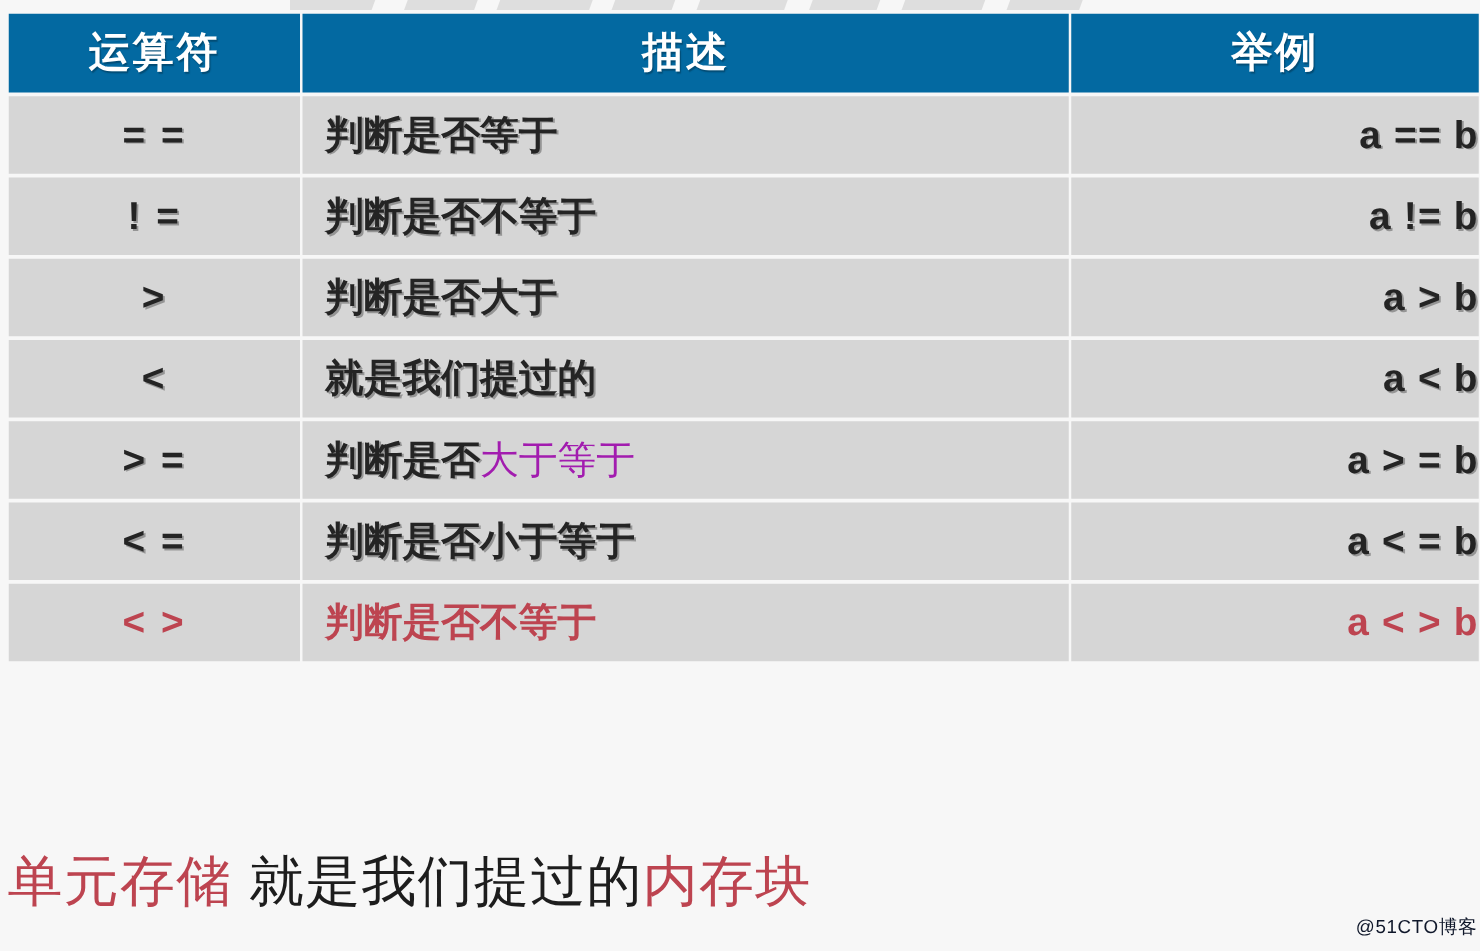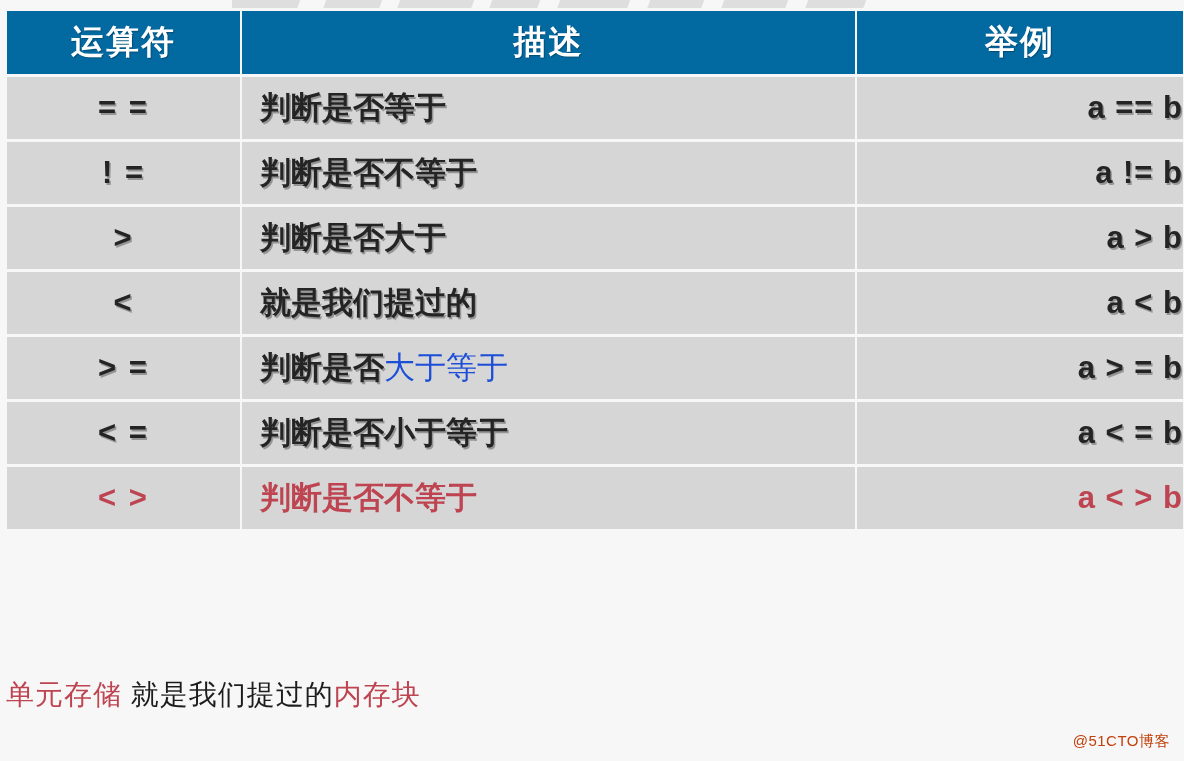--- a/index.html
+++ b/index.html
@@ -97,45 +97,45 @@
   }
 
   
   tr.row-accent td {
     color: #bd4450;
     text-shadow: none;
   }
 
   
   .dim-run {
-    color: #1d4ed8;
+    color: #a21caf;
     font-weight: normal;
     text-shadow: none;
   }
 
   
   .caption {
     position: absolute;
     left: 6px;
     top: 676px;
-    font-size: 28px;
+    font-size: 44px;
     font-weight: normal;
     color: #1d1d1d;
     white-space: nowrap;
     letter-spacing: 1px;
   }
   .caption .hl { color: #bd4450; }
 
   
   .watermark {
     position: absolute;
-    right: 14px;
+    right: 2px;
     bottom: 10px;
     font-size: 15px;
-    color: #c2410c;
+    color: #0f172a;
     letter-spacing: .5px;
     user-select: none;
   }
 </style>
 </head>
 <body>
 
 <div class="top-sliver">
   <i style="left:0px;   width:70px;"></i>
   <i style="left:96px;  width:56px;"></i>

